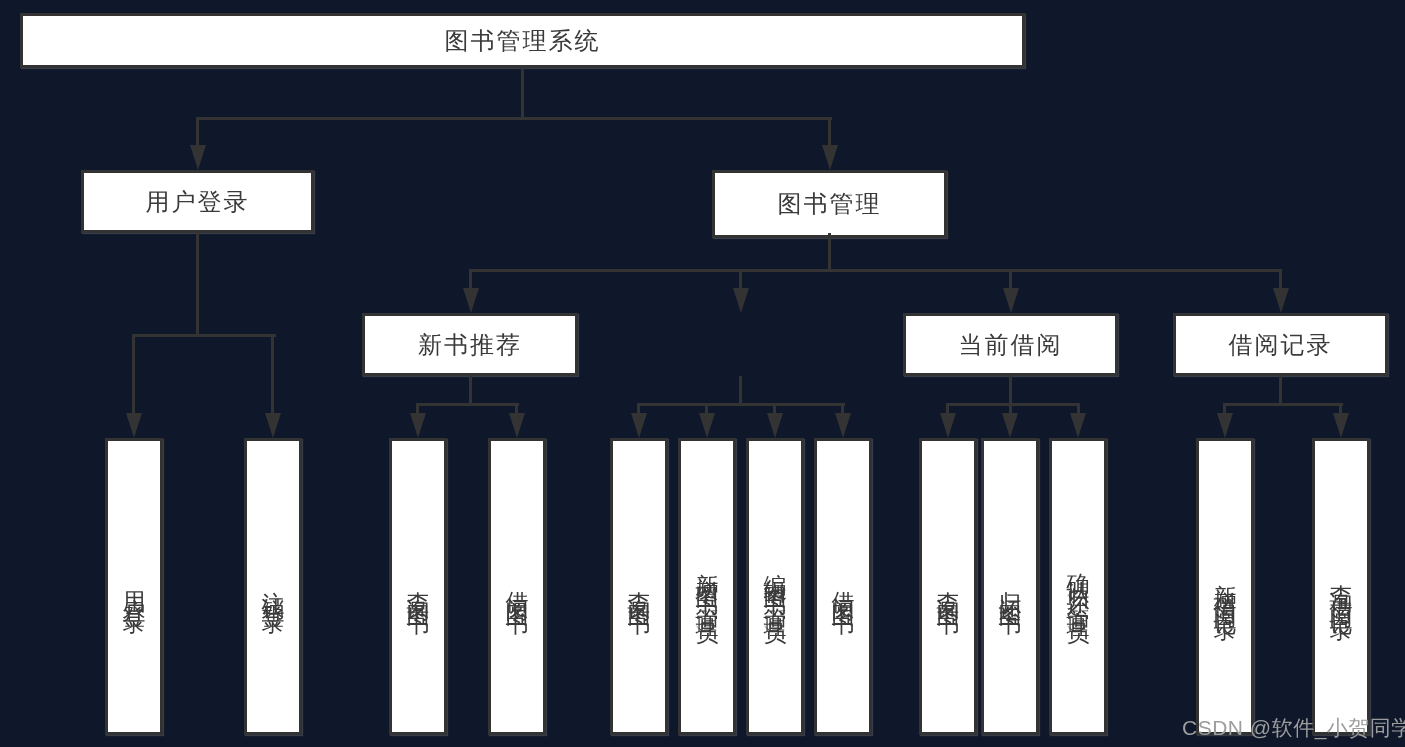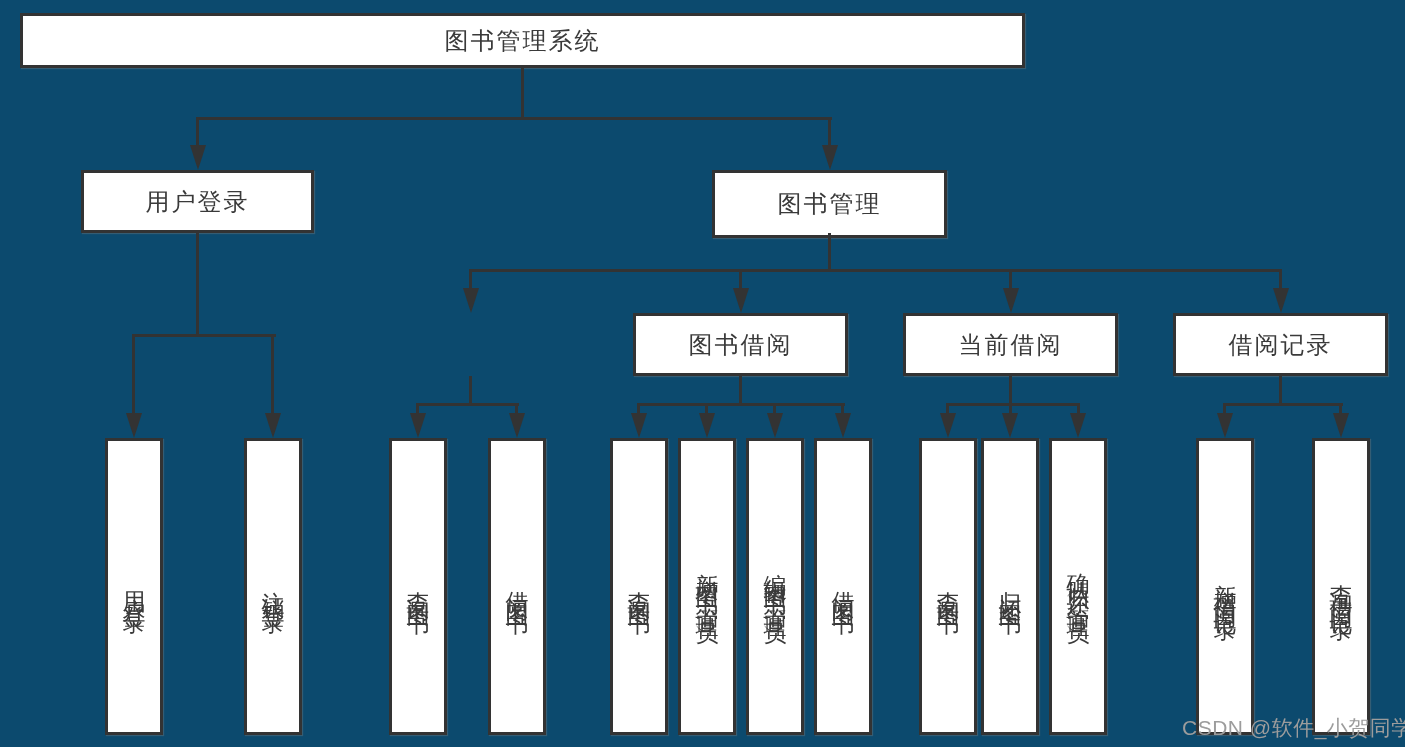--- a/index.html
+++ b/index.html
@@ -1,19 +1,19 @@
 <!DOCTYPE html>
 <html><head>
 <meta charset="utf-8">
 <style>
   html,body{margin:0;padding:0;background:#ffffff;}
   .canvas{
     position:relative;
     width:1405px;height:747px;
-    background:#0c4a6e;
+    background:#0f172a;
     font-family:"Liberation Sans","DejaVu Sans",sans-serif;
     overflow:hidden;
   }
   .box{
     position:absolute;
     box-sizing:border-box;
     border:3px solid #333333;
     background:#ffffff;
     display:flex;align-items:center;justify-content:center;
     box-shadow:1px 1px 1px rgba(130,130,130,0.35);
@@ -50,22 +50,22 @@
     <span class="hlabel">图书管理系统</span>
   </div>
 
   <div class="box" style="left:81px;top:170px;width:233px;height:63px">
     <span class="hlabel">用户登录</span>
   </div>
   <div class="box" style="left:712px;top:170px;width:235px;height:68px">
     <span class="hlabel">图书管理</span>
   </div>
 
-  <div class="box" style="left:633px;top:313px;width:215px;height:63px">
-    <span class="hlabel">图书借阅</span>
+  <div class="box" style="left:362px;top:313px;width:216px;height:63px">
+    <span class="hlabel">新书推荐</span>
   </div>
   <div class="box" style="left:1173px;top:313px;width:215px;height:63px">
     <span class="hlabel">借阅记录</span>
   </div>
   <div class="box" style="left:903px;top:313px;width:215px;height:63px">
     <span class="hlabel">当前借阅</span>
   </div>
 
   <div class="box leaf" style="left:105px">
     <span class="vlabel">用户登录</span>

